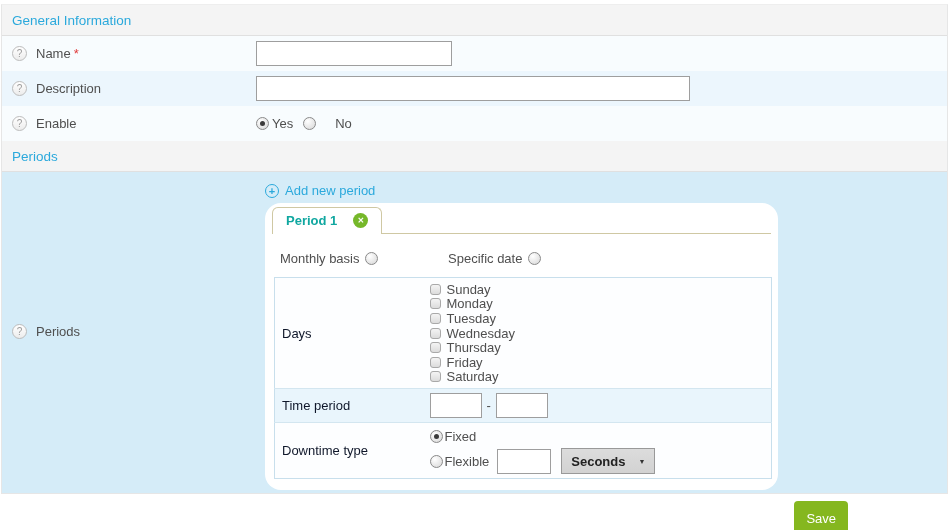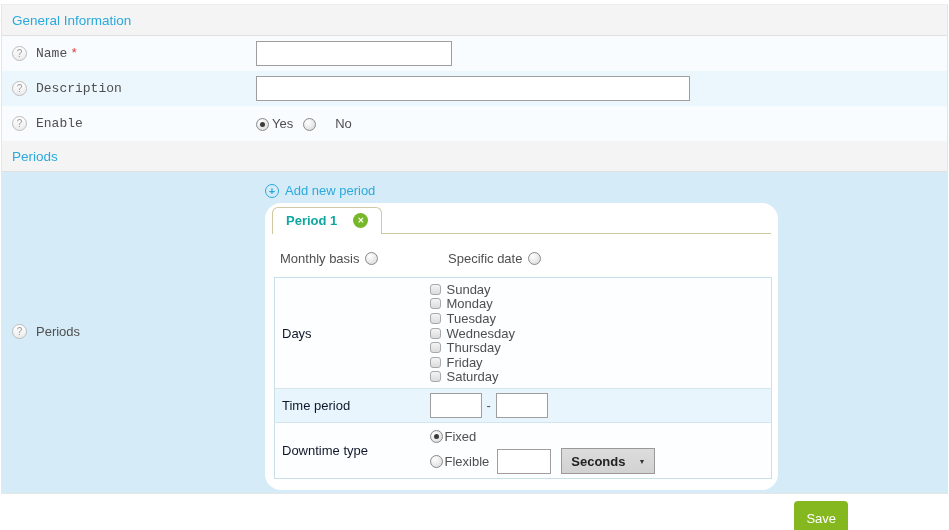--- a/index.html
+++ b/index.html
@@ -41,21 +41,21 @@
     border: 1px solid #bcbcbc;
     background: linear-gradient(#ffffff, #ececec);
     color: #9c9c9c;
     font-size: 10px;
     display: inline-flex;
     align-items: center;
     justify-content: center;
     flex: none;
     margin-right: 9px;
   }
-  .row-label { width: 220px; flex: none; font-family: Liberation Mono, monospace; }
+  .row-label { width: 220px; flex: none; }
   .req { color: #e03a3a; margin-left: 3px; }
   .txt-input {
     height: 25px;
     border: 1px solid #9e9e9e;
     background: #fff;
     font-family: "Liberation Sans", sans-serif;
     font-size: 13px;
     padding: 0 4px;
   }
   .name-input { width: 196px; }
@@ -79,21 +79,21 @@
     background: #3a3a3a;
   }
   .checkbox {
     width: 11px; height: 11px;
     border: 1px solid #a9a9a9;
     border-radius: 3px;
     background: linear-gradient(#f4f4f4, #dcdcdc);
     display: inline-block;
     flex: none;
   }
-  .radio-group { display: flex; align-items: flex-end; }
+  .radio-group { display: flex; align-items: center; }
   .radio-group .radio { margin-right: 3px; }
   .radio-group + .radio-group { margin-left: 10px; gap: 16px; }
 
   
   .periods-section {
     background: #d5ecf8;
     min-height: 314px;
     display: flex;
     padding-bottom: 3px;
   }

